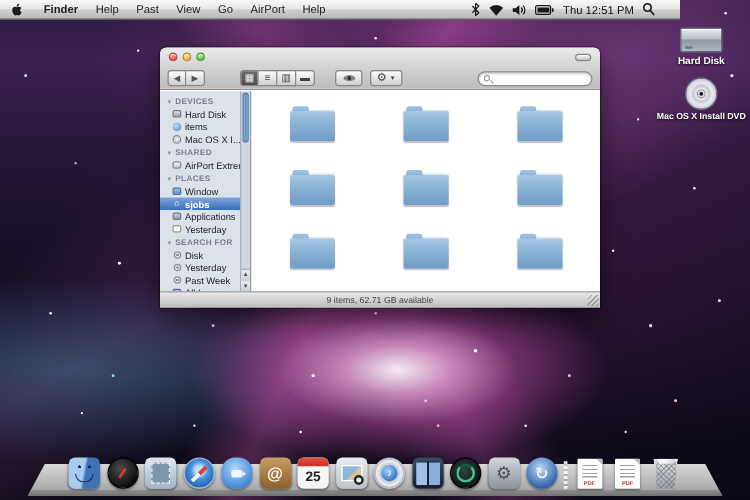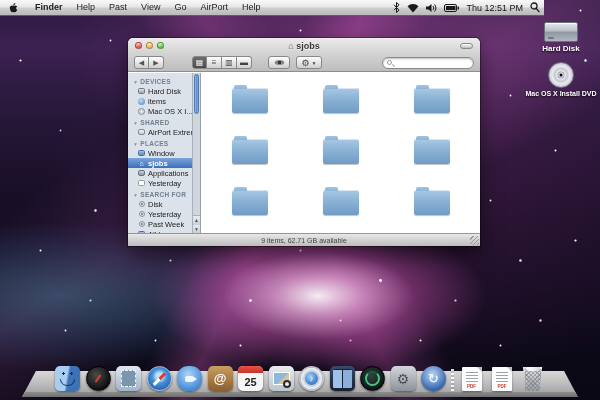--- a/index.html
+++ b/index.html
@@ -33,21 +33,21 @@
       580px 10px 0 .5px #fff, 350px 340px 0 .6px #ff9fd0, 155px 340px 0 .4px #fff; }
 
   
   #menubar { position:absolute; left:0; top:0; width:544px; height:16px;
     background:linear-gradient(180deg,#f9f9f9 0%,#e6e6e6 48%,#cfcfcf 52%,#b9b9b9 100%);
     border-bottom:1px solid #5f5f5f; display:flex; align-items:center; font-size:9px; color:#222; z-index:50; }
   #menubar .apple { padding:0 9px 0 9px; display:flex; align-items:center; }
   #menus { display:flex; gap:0; }
   #menus .menu-item { padding:0 7px; line-height:15px; cursor:default; }
   #menus .menu-item:first-child { font-weight:bold; }
-  #menubar-right { margin-left:auto; display:flex; align-items:center; gap:7px; padding-right:4px; }
+  #menubar-right { margin-left:auto; display:flex; align-items:center; gap:7px; padding-right:20px; }
   #menubar-right .mb-icon { display:flex; align-items:center; }
   #clock { font-size:9px; color:#111; white-space:nowrap; }
 
   
   .desk-icon { position:absolute; width:74px; text-align:center; z-index:5; }
   .desk-icon .di-img { margin:0 auto 2px; }
   .desk-icon .di-label { font-size:8px; font-weight:bold; color:#fff; text-shadow:0 1px 2px rgba(0,0,0,.9); white-space:nowrap; }
   .hd-box { width:34px; height:20px; border-radius:2px;
     background:linear-gradient(180deg,#e8eaee 0%,#b9bfc8 45%,#8f97a3 50%,#b0b6bf 100%);
     border:1px solid #6a707a; box-shadow:inset 0 1px 0 #fff; position:relative; }
@@ -257,21 +257,20 @@
   </div>
 
   <div id="finder-window">
     <div id="window-chrome">
       <div id="titlebar">
         <div class="traffic">
           <span class="tl close"></span>
           <span class="tl min"></span>
           <span class="tl zoom"></span>
         </div>
-        <div id="window-title"><span class="home-glyph">⌂</span> <span>sjobs</span></div>
         <span class="pill"></span>
       </div>
       <div id="toolbar">
         <div class="nav-group">
           <div class="tb-btn nav-back">◀</div>
           <div class="tb-btn nav-fwd">▶</div>
         </div>
         <div class="view-group" id="view-group">
             <div class="view-seg active">▦</div>
             <div class="view-seg">≡</div>

